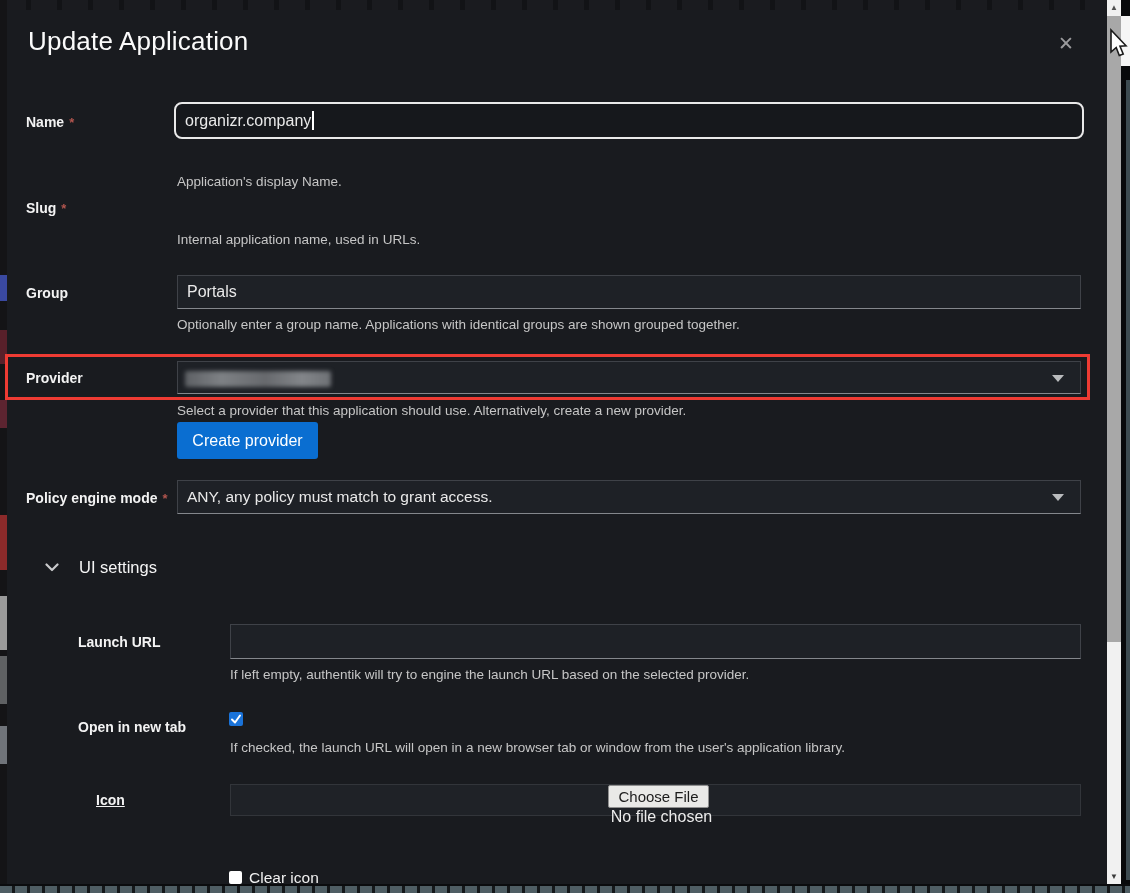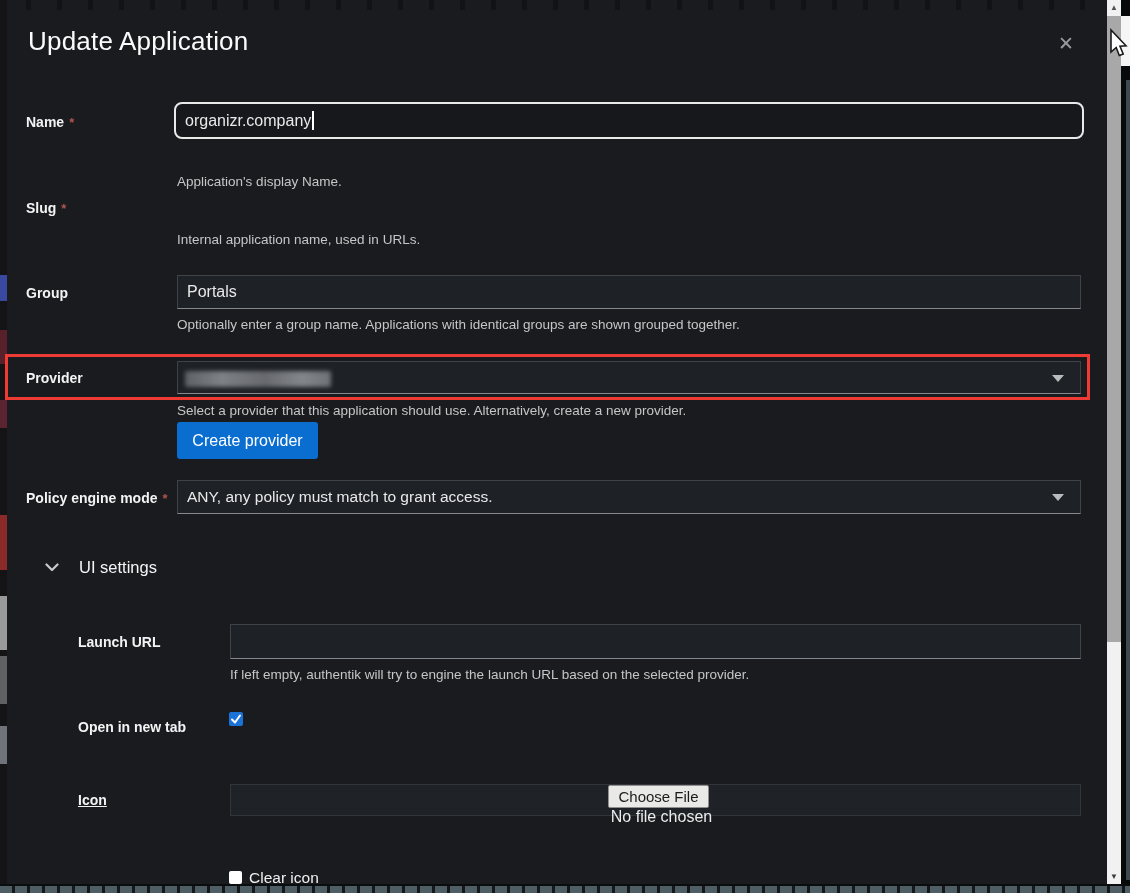--- a/index.html
+++ b/index.html
@@ -141,22 +141,23 @@
     <div class="help" style="left:223px;top:657px;">If left empty, authentik will try to engine the launch URL based on the selected provider.</div>
 
     <label class="flabel" style="left:71px;top:709px;">
       <span>Open in new tab</span>
     </label>
     <div class="checkbox checked" style="left:222px;top:702px;">
       <svg width="14" height="14" viewBox="0 0 14 14">
         <polyline points="3,7.5 6,10.5 11,3.5" fill="none" stroke="#ffffff" stroke-width="2" stroke-linecap="round" stroke-linejoin="round"></polyline>
       </svg>
     </div>
+    <div class="help" style="left:223px;top:730px;">If checked, the launch URL will open in a new browser tab or window from the user's application library.</div>
 
-    <label class="flabel" style="left:71px;top:782px;text-decoration:underline;">
+    <label class="flabel" style="left:89px;top:782px;text-decoration:underline;">
       <span>Icon</span>
     </label>
     <div class="file-row" style="left:223px;top:774px;width:851px;height:32px;flex-direction:column;">
       <button class="choose-file">Choose File</button>
       <span class="file-status">No file chosen</span>
     </div>
 
     <div class="checkbox unchecked" style="left:222px;top:861px;width:13px;height:13px;"></div>
     <div class="cb-label" style="left:242px;top:859px;">Clear icon</div>
 

